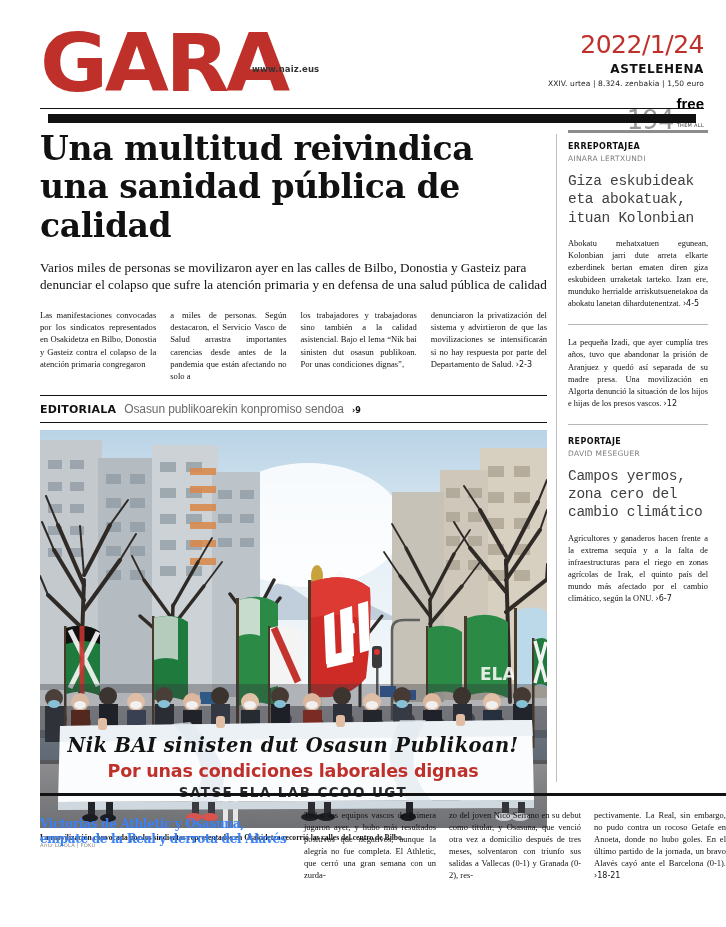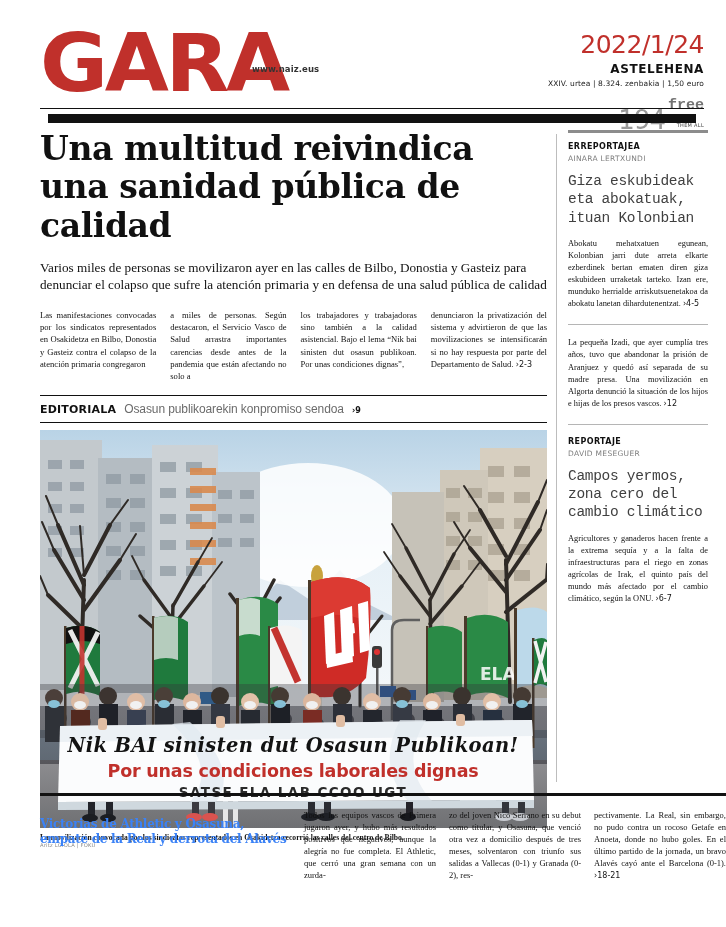--- a/index.html
+++ b/index.html
@@ -47,22 +47,22 @@
   }
   .mast-free-row {
     display: flex; align-items: flex-end; justify-content: flex-end;
     margin-top: 7px; gap: 3px;
   }
   .mast-num {
     font-family: "DejaVu Sans", sans-serif;
     font-size: 26px; color: #9a9a9a; line-height: 0.85; letter-spacing: -1px;
   }
   .mast-free {
-    font-family: Liberation Mono, monospace;
-    font-size: 15px; font-weight: 700; color: #737373; line-height: 0.85;
+    font-family: Liberation Sans, sans-serif;
+    font-size: 15px; font-weight: 700; color: #000000; line-height: 0.85;
   }
   .mast-themall {
     font-family: "DejaVu Sans", sans-serif;
     font-size: 5px; color: #444; letter-spacing: 0.3px; line-height: 1.3;
   }
 
   .rule-thin { position: absolute; left: 40px; right: 22px; top: 108px; height: 1px; background: #111; }
   .rule-thick { position: absolute; left: 48px; right: 30px; top: 114px; height: 9px; background: #111; }
 
   

